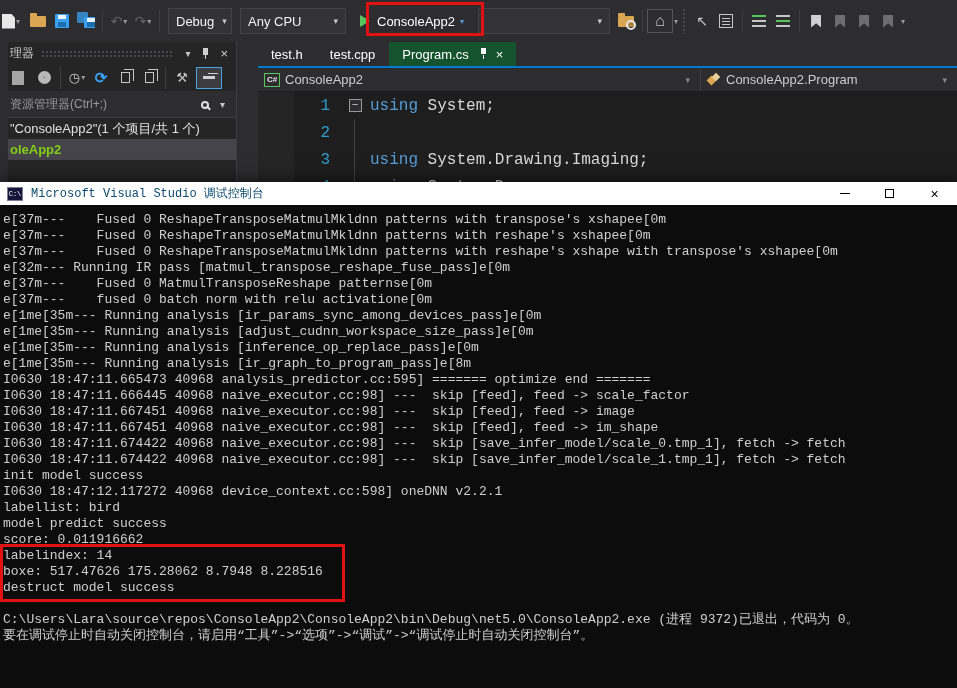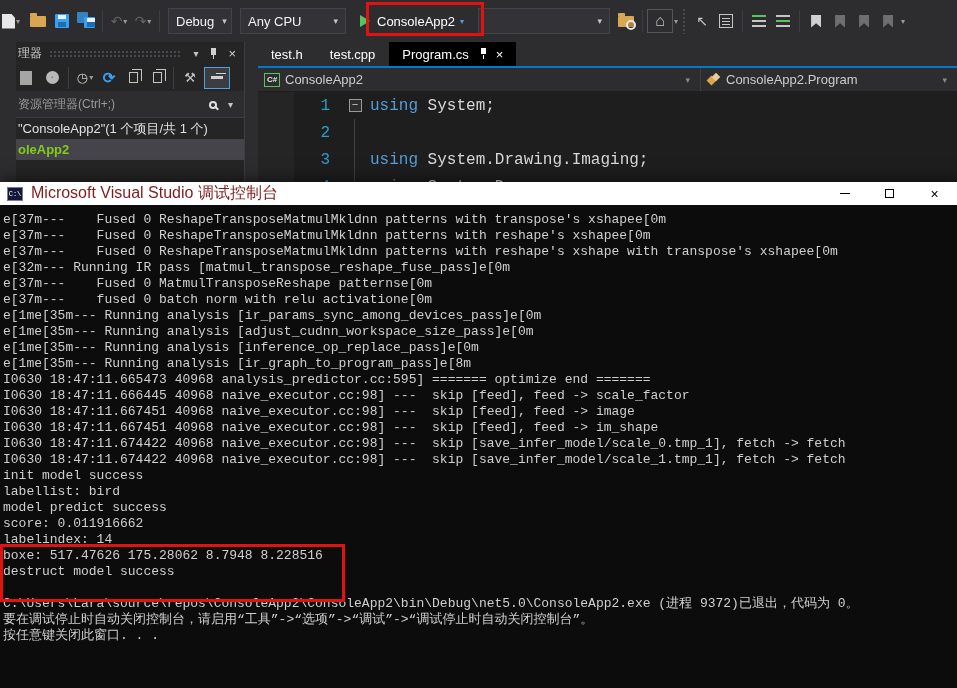--- a/index.html
+++ b/index.html
@@ -57,21 +57,21 @@
   .bookmark-shape { width:10px; height:13px; background:#d0d0d0;
     clip-path:polygon(0 0,100% 0,100% 100%,50% 68%,0 100%); }
   .dim { opacity:.4; }
   .doc-frame { width:14px; height:14px; border:1px solid #c5c5c5; position:relative; }
   .doc-frame::before { content:""; position:absolute; left:2px; top:3px; width:8px; height:1px;
     background:#c5c5c5; box-shadow:0 3px 0 #c5c5c5, 0 6px 0 #c5c5c5; }
   .toolbar-redbox { position:absolute; left:366px; top:2px; width:118px; height:34px;
     border:3px solid #e01212; z-index:6; pointer-events:none; }
 
   
-  .left-panel { position:absolute; left:16px; top:42px; width:229px; height:140px;
+  .left-panel { position:absolute; left:8px; top:42px; width:229px; height:140px;
     background:#252526; border-right:1px solid #3e3e42; overflow:hidden; }
   .panel-header { height:22px; display:flex; align-items:center; padding:0 4px 0 2px;
     color:#cccccc; font-size:12px; }
   .panel-dots { flex:1; height:7px; margin:0 7px;
     background-image:radial-gradient(#47474d 1px, transparent 1px); background-size:4px 4px; }
   .ph-icon { color:#c5c5c5; font-size:10px; margin:0 5px; }
   .pin-shape { position:relative; width:9px; height:13px; display:inline-block; margin:0 6px; }
   .pin-shape::before { content:""; position:absolute; top:1px; left:2px; width:5px; height:7px; background:#d0d0d0; }
   .pin-shape::after { content:""; position:absolute; top:8px; left:4px; width:1px; height:4px; background:#d0d0d0; }
   .ph-close { font-size:13px; color:#d0d0d0; margin:0 4px; }
@@ -97,21 +97,21 @@
   .tree { }
   .tree-row { height:21px; display:flex; align-items:center; padding-left:2px;
     color:#e0e0e0; font-size:13px; white-space:nowrap; }
   .tree-row.selected { background:#44444a; font-weight:bold; color:#84cc16; }
 
   
   .tab-strip { position:absolute; left:258px; top:42px; right:0; height:26px;
     background:#2d2d30; border-bottom:2px solid #007acc; display:flex; }
   .tab { display:flex; align-items:center; padding:0 13px; font-size:13px; color:#ffffff;
     height:24px; margin-right:1px; cursor:pointer; }
-  .tab.active { background:#000000; }
+  .tab.active { background:#14532d; }
   .tab .tab-pin, .tab .tab-close { display:none; }
   .tab.active .tab-pin, .tab.active .tab-close { display:inline-flex; }
   .tab-pin { position:relative; width:9px; height:12px; margin-left:10px; }
   .tab-pin::before { content:""; position:absolute; top:0; left:2px; width:5px; height:6px; background:#fff; }
   .tab-pin::after { content:""; position:absolute; top:7px; left:4px; width:1px; height:4px; background:#fff; }
   .tab-close { margin-left:8px; font-size:13px; color:#fff; }
   .nav-bar { position:absolute; left:258px; top:68px; right:0; height:24px; background:#2d2d30;
     display:flex; align-items:center; border-bottom:1px solid #1e1e1e; }
   .nav-left { flex:0 0 442px; display:flex; align-items:center; padding:0 4px; height:100%; }
   .nav-right { flex:1; display:flex; align-items:center; padding:0 4px; height:100%;
@@ -141,21 +141,21 @@
   .kw { color:#569cd6; }
   .plain { color:#d7d7d7; }
 
   
   .console-window { position:absolute; left:0; top:182px; width:957px; height:506px;
     box-shadow:0 -3px 14px rgba(0,0,0,.55); }
   .console-titlebar { height:23px; background:#ffffff; display:flex; align-items:center; padding-left:7px; }
   .console-badge { width:16px; height:14px; background:#16163a; color:#ffffff; font-size:7px;
     font-family:"Liberation Mono", monospace; display:inline-flex; align-items:center; justify-content:center;
     border:1px solid #7a7a9a; margin-right:8px; }
-  .console-title { font-size:16px; color:#7f1d1d; }
+  .console-title { font-size:12px; color:#0c4a6e;font-family:Liberation Mono, monospace; }
   .win-controls { margin-left:auto; display:flex; align-items:center; height:100%; }
   .win-btn { width:45px; height:100%; display:flex; align-items:center; justify-content:center; color:#000; }
   .min-glyph { width:10px; height:1px; background:#000; }
   .max-glyph { width:9px; height:9px; border:1px solid #000; }
   .close-glyph { font-size:14px; line-height:10px; }
   .console-body { position:relative; height:483px; background:#0c0c0c; overflow:hidden;
     padding:7px 0 0 3px; font-family:"Liberation Mono", monospace; font-size:13px;
     color:#cfcfcf; }
   .console-line { height:16px; line-height:16px; white-space:pre; }
   .console-line span { white-space:pre; }
@@ -420,38 +420,38 @@
           <div class="console-line"><span>I0630 18:47:11.667451 40968 naive_executor.cc:98] ---  skip [feed], feed -&gt; image</span></div>
 
           <div class="console-line"><span>I0630 18:47:11.667451 40968 naive_executor.cc:98] ---  skip [feed], feed -&gt; im_shape</span></div>
 
           <div class="console-line"><span>I0630 18:47:11.674422 40968 naive_executor.cc:98] ---  skip [save_infer_model/scale_0.tmp_1], fetch -&gt; fetch</span></div>
 
           <div class="console-line"><span>I0630 18:47:11.674422 40968 naive_executor.cc:98] ---  skip [save_infer_model/scale_1.tmp_1], fetch -&gt; fetch</span></div>
 
           <div class="console-line"><span>init model success</span></div>
 
+          <div class="console-line"><span>I0630 18:47:12.117272 40968 device_context.cc:598] oneDNN v2.2.1</span></div>
 
           <div class="console-line"><span>labellist: bird</span></div>
 
           <div class="console-line"><span>model predict success</span></div>
 
           <div class="console-line"><span>score: 0.011916662</span></div>
 
           <div class="console-line"><span>labelindex: 14</span></div>
 
           <div class="console-line"><span>boxe: 517.47626 175.28062 8.7948 8.228516</span></div>
 
           <div class="console-line"><span>destruct model success</span></div>
 
           <div class="console-line"><span>&nbsp;</span></div>
 
           <div class="console-line"><span>C:\Users\Lara\source\repos\ConsoleApp2\ConsoleApp2\bin\Debug\net5.0\ConsoleApp2.exe (进程 9372)已退出，代码为 0。</span></div>
 
           <div class="console-line"><span>要在调试停止时自动关闭控制台，请启用“工具”-&gt;“选项”-&gt;“调试”-&gt;“调试停止时自动关闭控制台”。</span></div>
 
-          <div class="console-line"><span>按任意键关闭此窗口. . .</span></div>
         </div>
       <div class="console-redbox"></div>
     </div>
   </div>
 
 </div>
 
 </body></html>

